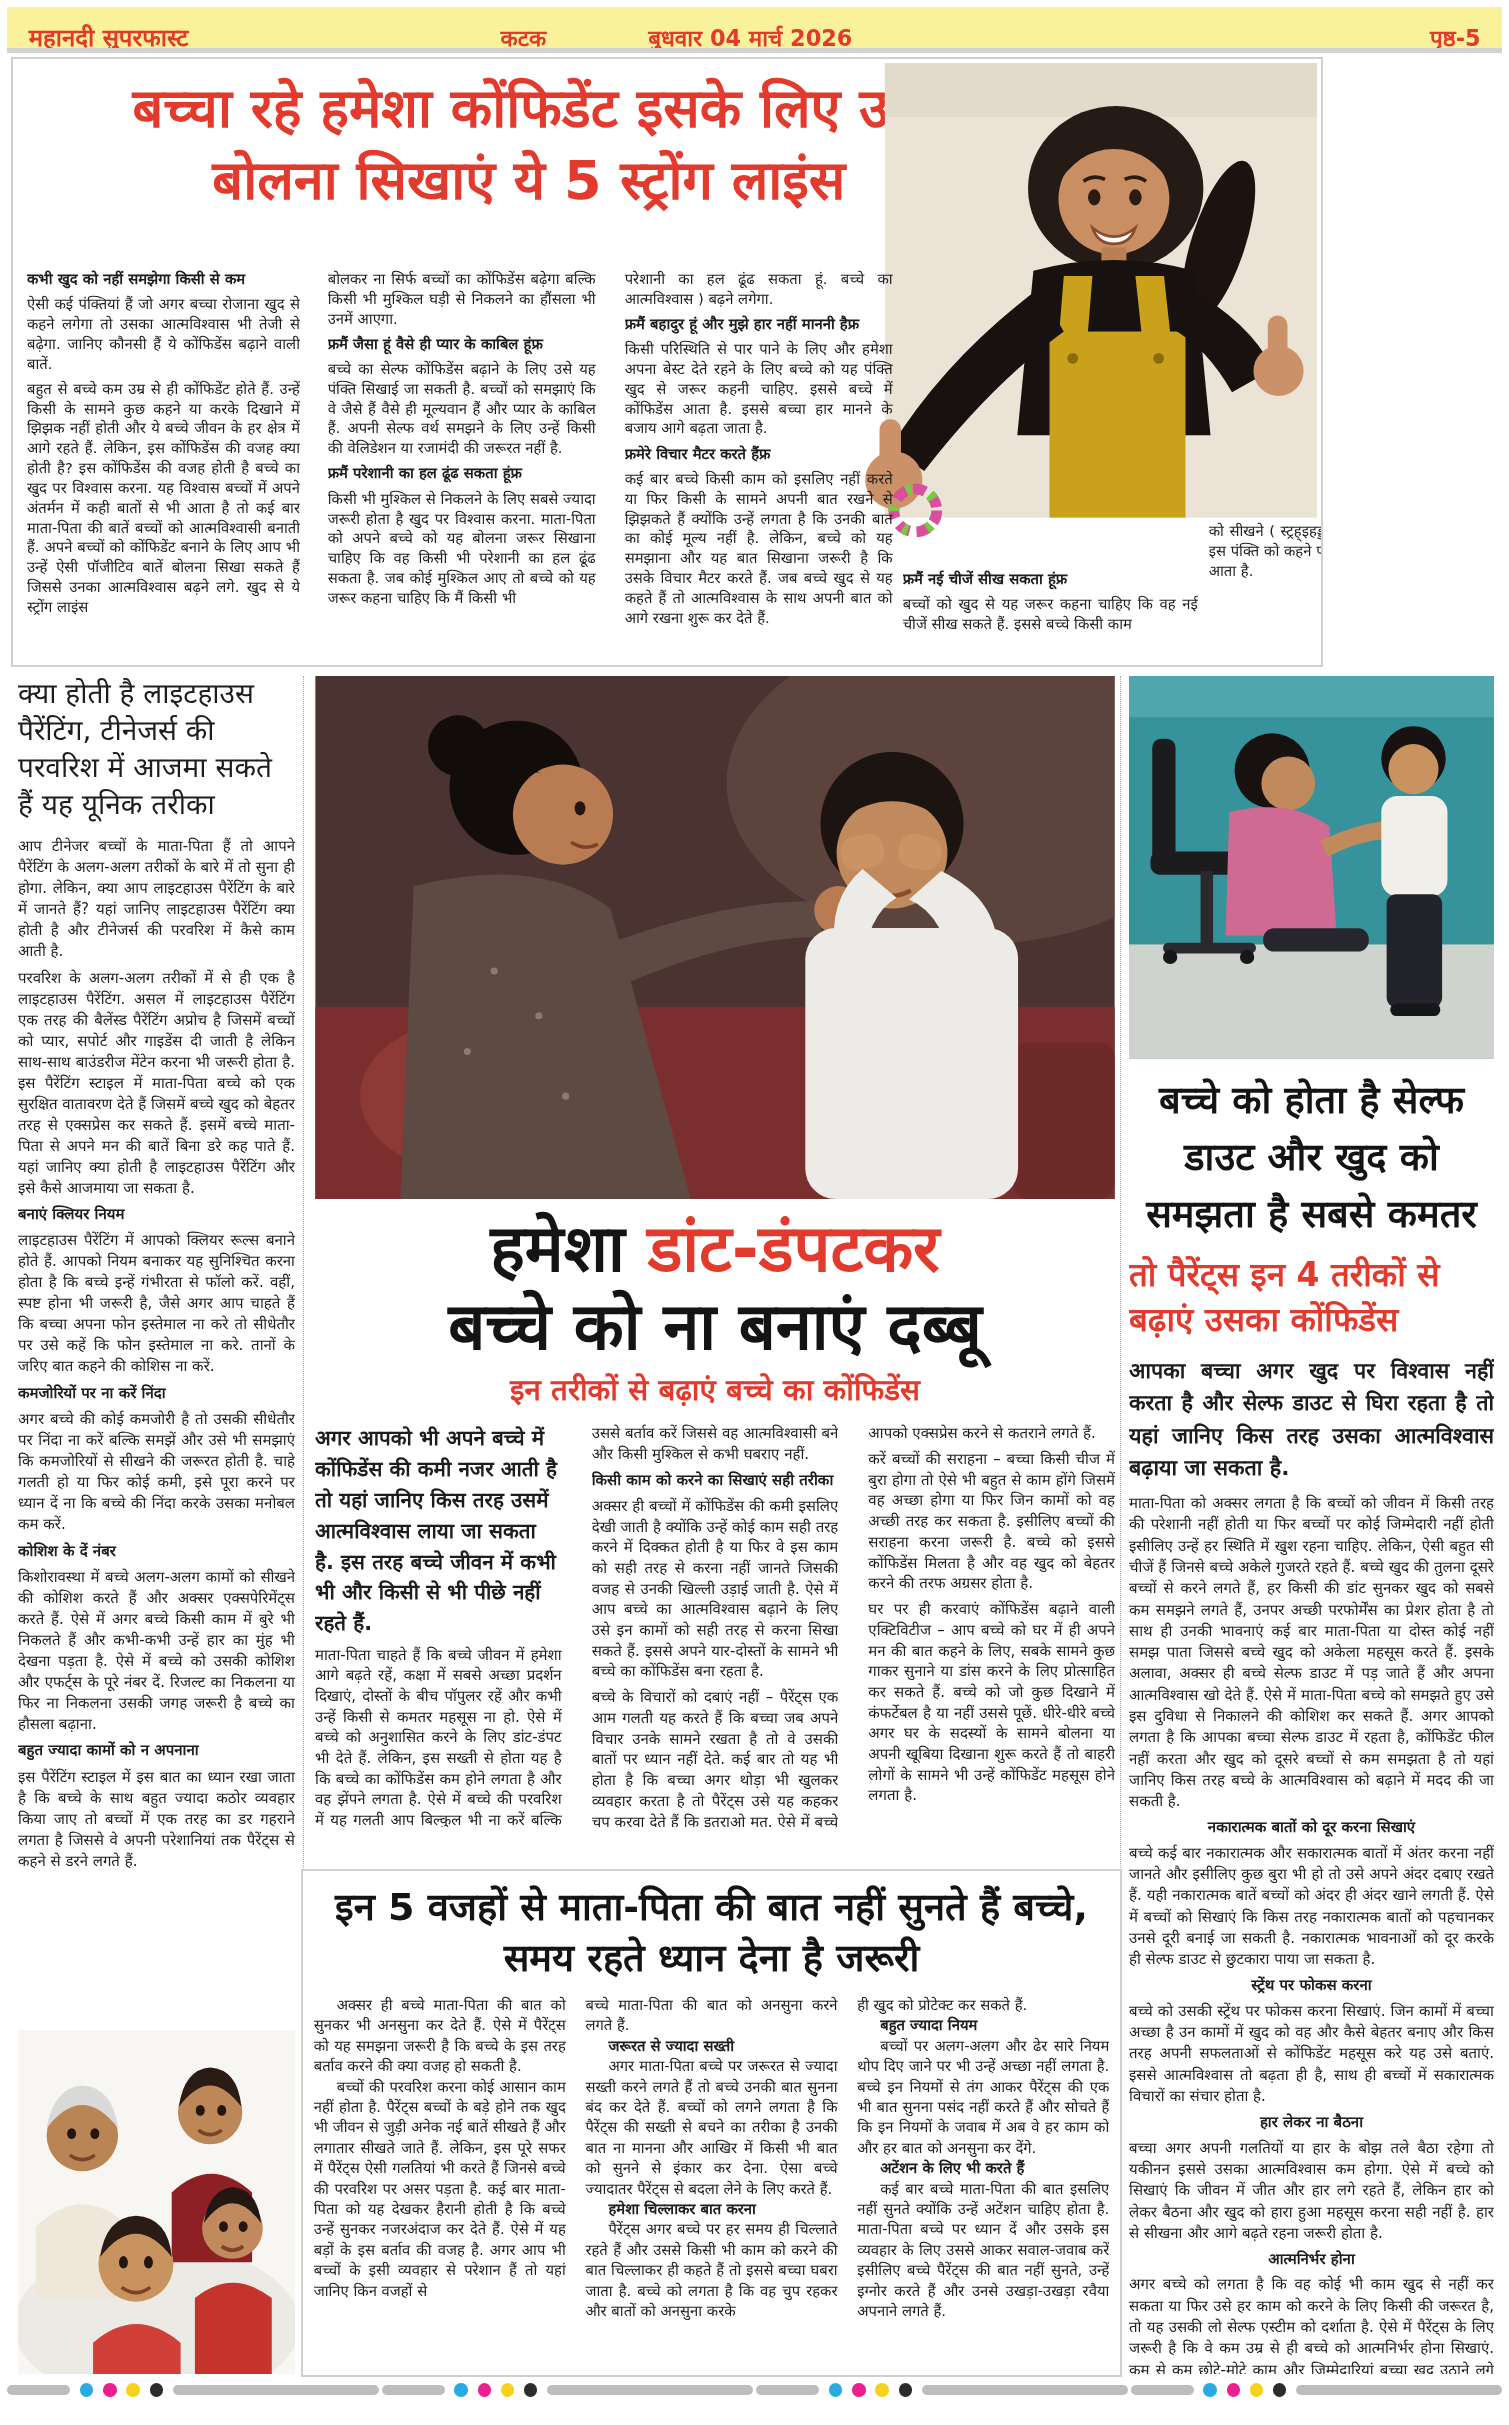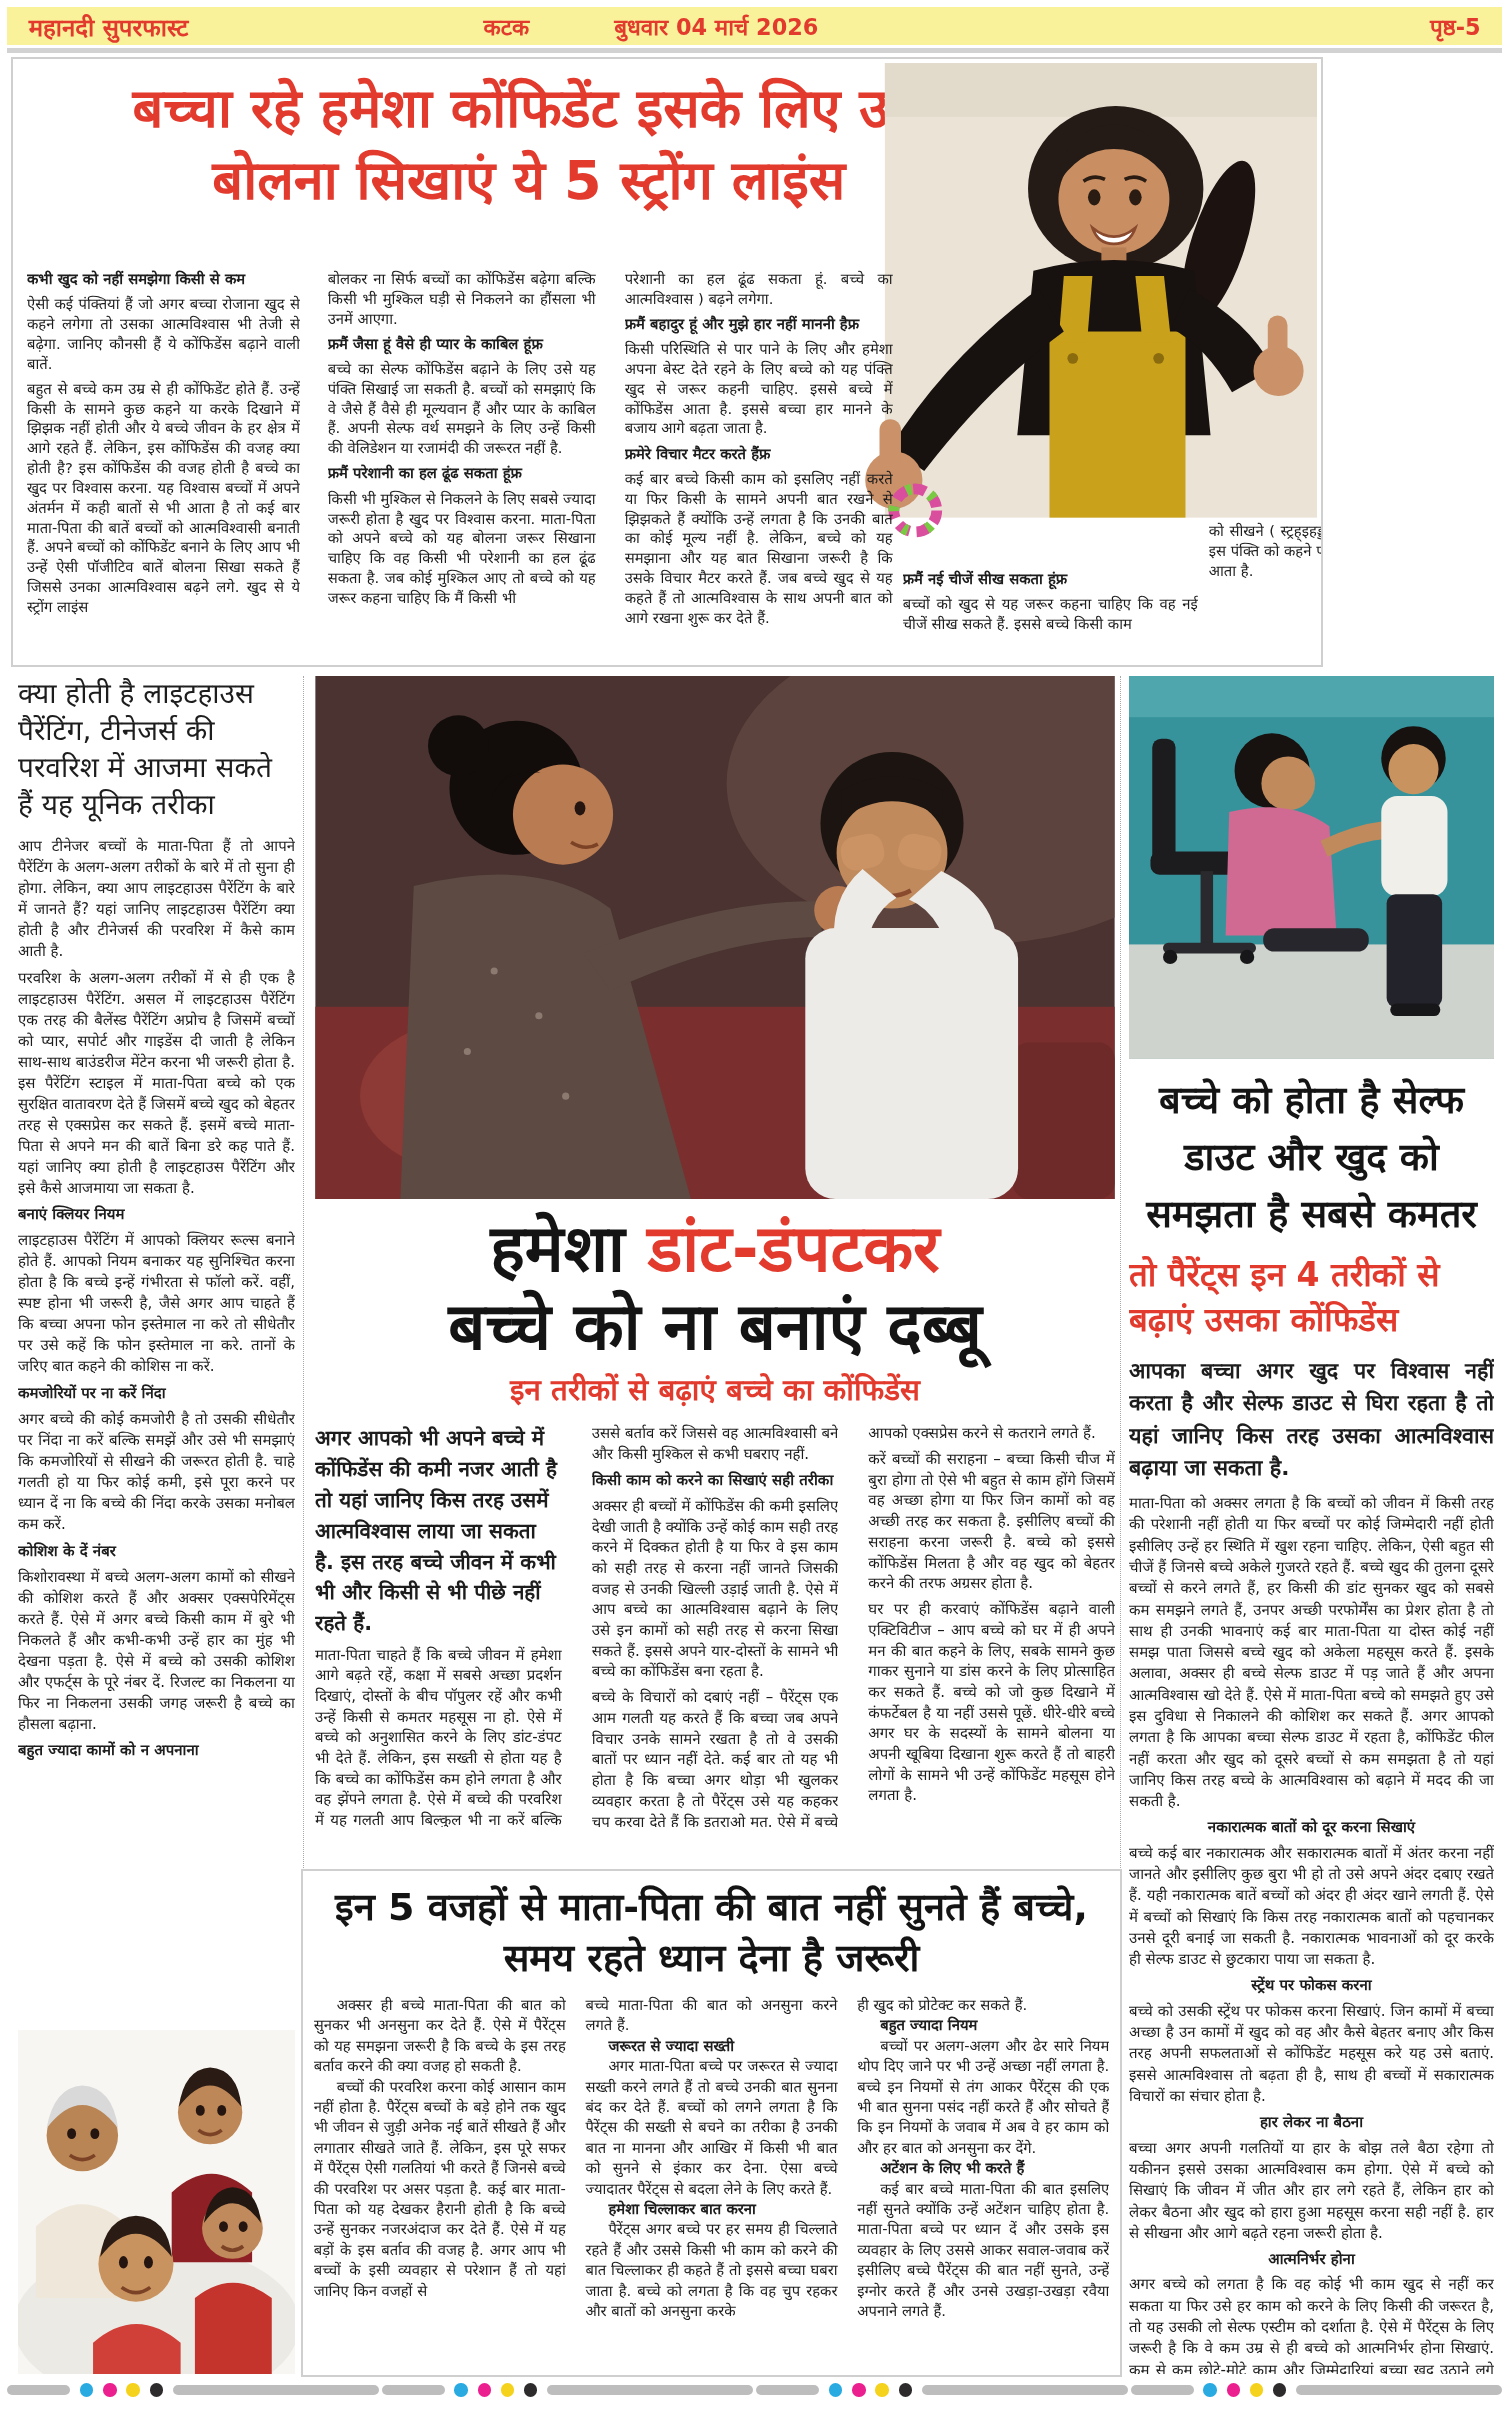--- a/index.html
+++ b/index.html
@@ -3,21 +3,21 @@
 <meta charset="utf-8">
 <style>
   :root{
     --accent:#e23b2e; --header-bg:#faf29b; --ink:#1d1d1d;
     --cmyk-c:#29abe2; --cmyk-m:#ec1f8f; --cmyk-y:#f5d21c; --cmyk-k:#2e2b2c; --pill:#bdbdbd;
   }
   html,body{margin:0;padding:0;background:#ffffff;}
   body{width:1510px;height:2426px;position:relative;font-family:"DejaVu Sans","Liberation Sans",sans-serif;color:var(--ink);}
   .abs{position:absolute;}
   
-  .masthead{left:7.2px;top:7.2px;width:1495px;height:38px;background:var(--header-bg);display:flex;align-items:center;padding:0 21.5px;box-sizing:border-box;color:var(--accent);font-weight:bold;}
+  .masthead{left:7.2px;top:7.2px;width:1495px;height:46px;background:var(--header-bg);display:flex;align-items:flex-end;padding:0 21.5px;box-sizing:border-box;color:var(--accent);font-weight:bold;gap:17px;}
   .mh-name{font-size:24px;}
   .mh-city{font-size:22.4px;margin-left:295px;}
   .mh-date{font-size:22.4px;margin-left:85px;}
   .mh-page{font-size:22.4px;margin-left:auto;}
   .mh-rule{left:7.2px;top:48px;width:1495px;height:4.5px;background:#d2d2d2;}
   
   .top-frame{left:10.7px;top:57px;width:1312px;height:610px;border:2.7px solid #cfcfcf;box-sizing:border-box;background:#fff;overflow:hidden;}
   .top-headline{position:absolute;left:10.7px;top:14.3px;width:1011px;text-align:center;color:var(--accent);font-weight:800;font-size:54px;line-height:1.32;}
   .girl-photo{position:absolute;right:3.6px;top:3.6px;width:586px;height:512px;}
   .ncol{position:absolute;top:210px;height:386px;overflow:hidden;font-size:14.8px;line-height:1.34;text-align:justify;}
@@ -152,20 +152,21 @@
   <div class="body-sm">
     <p>आप टीनेजर बच्चों के माता-पिता हैं तो आपने पैरेंटिंग के अलग-अलग तरीकों के बारे में तो सुना ही होगा. लेकिन, क्या आप लाइटहाउस पैरेंटिंग के बारे में जानते हैं? यहां जानिए लाइटहाउस पैरेंटिंग क्या होती है और टीनेजर्स की परवरिश में कैसे काम आती है.</p>
     <p>परवरिश के अलग-अलग तरीकों में से ही एक है लाइटहाउस पैरेंटिंग. असल में लाइटहाउस पैरेंटिंग एक तरह की बैलेंस्ड पैरेंटिंग अप्रोच है जिसमें बच्चों को प्यार, सपोर्ट और गाइडेंस दी जाती है लेकिन साथ-साथ बाउंडरीज मेंटेन करना भी जरूरी होता है. इस पैरेंटिंग स्टाइल में माता-पिता बच्चे को एक सुरक्षित वातावरण देते हैं जिसमें बच्चे खुद को बेहतर तरह से एक्सप्रेस कर सकते हैं. इसमें बच्चे माता-पिता से अपने मन की बातें बिना डरे कह पाते हैं. यहां जानिए क्या होती है लाइटहाउस पैरेंटिंग और इसे कैसे आजमाया जा सकता है.</p>
     <p class="sh">बनाएं क्लियर नियम</p>
     <p>लाइटहाउस पैरेंटिंग में आपको क्लियर रूल्स बनाने होते हैं. आपको नियम बनाकर यह सुनिश्चित करना होता है कि बच्चे इन्हें गंभीरता से फॉलो करें. वहीं, स्पष्ट होना भी जरूरी है, जैसे अगर आप चाहते हैं कि बच्चा अपना फोन इस्तेमाल ना करे तो सीधेतौर पर उसे कहें कि फोन इस्तेमाल ना करे. तानों के जरिए बात कहने की कोशिस ना करें.</p>
     <p class="sh">कमजोरियों पर ना करें निंदा</p>
     <p>अगर बच्चे की कोई कमजोरी है तो उसकी सीधेतौर पर निंदा ना करें बल्कि समझें और उसे भी समझाएं कि कमजोरियों से सीखने की जरूरत होती है. चाहे गलती हो या फिर कोई कमी, इसे पूरा करने पर ध्यान दें ना कि बच्चे की निंदा करके उसका मनोबल कम करें.</p>
     <p class="sh">कोशिश के दें नंबर</p>
     <p>किशोरावस्था में बच्चे अलग-अलग कामों को सीखने की कोशिश करते हैं और अक्सर एक्सपेरिमेंट्स करते हैं. ऐसे में अगर बच्चे किसी काम में बुरे भी निकलते हैं और कभी-कभी उन्हें हार का मुंह भी देखना पड़ता है. ऐसे में बच्चे को उसकी कोशिश और एफर्ट्स के पूरे नंबर दें. रिजल्ट का निकलना या फिर ना निकलना उसकी जगह जरूरी है बच्चे का हौसला बढ़ाना.</p>
     <p class="sh">बहुत ज्यादा कामों को न अपनाना</p>
+    <p>इस पैरेंटिंग स्टाइल में इस बात का ध्यान रखा जाता है कि बच्चे के साथ बहुत ज्यादा कठोर व्यवहार किया जाए तो बच्चों में एक तरह का डर गहराने लगता है जिससे वे अपनी परेशानियां तक पैरेंट्स से कहने से डरने लगते हैं.</p>
   </div>
 </div>
 
 <div class="abs vsep" style="left:303px;"></div>
 <div class="abs vsep" style="left:1120px;"></div>
 
 <div class="abs center-block">
   <svg class="center-photo" viewBox="0 0 894 585" xmlns="http://www.w3.org/2000/svg">
     <rect width="894" height="585" fill="#4a3330"></rect>
     <ellipse cx="740" cy="120" rx="280" ry="180" fill="#6b5148" opacity="0.55"></ellipse>

